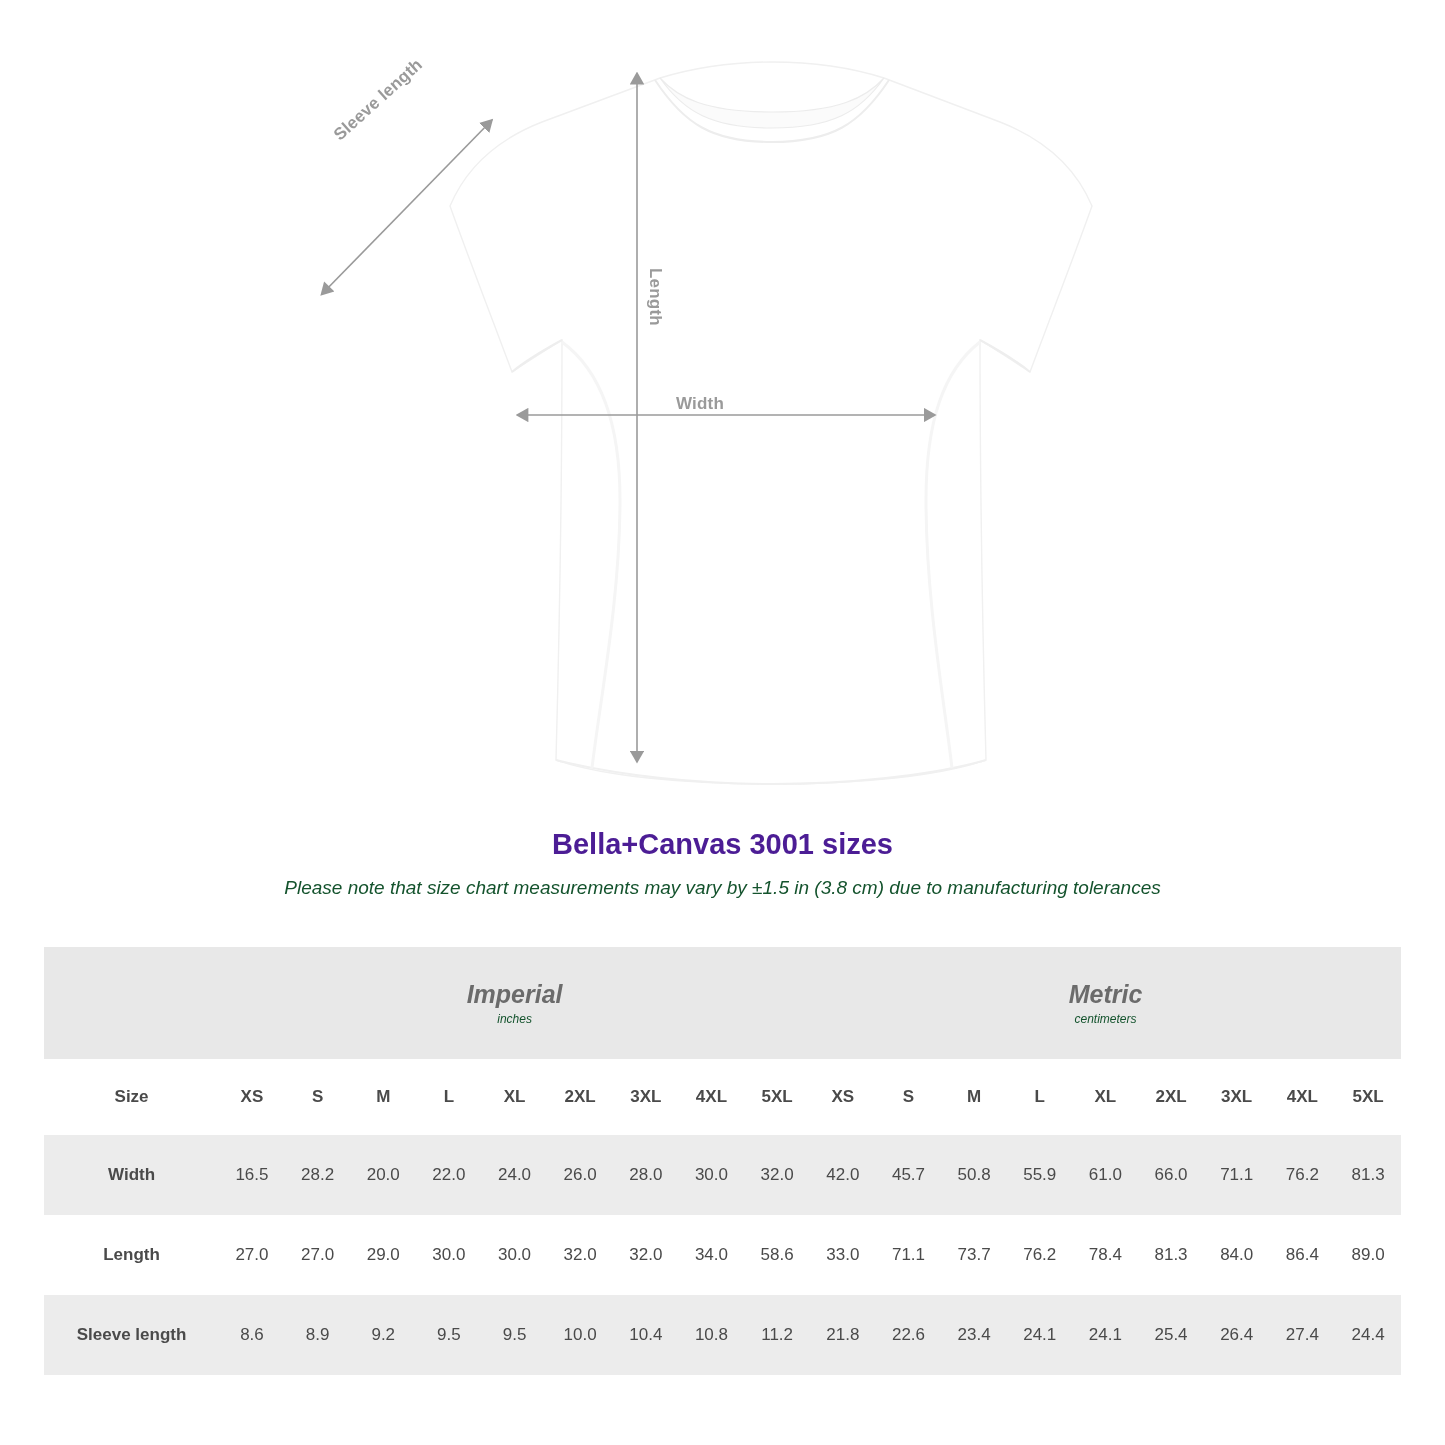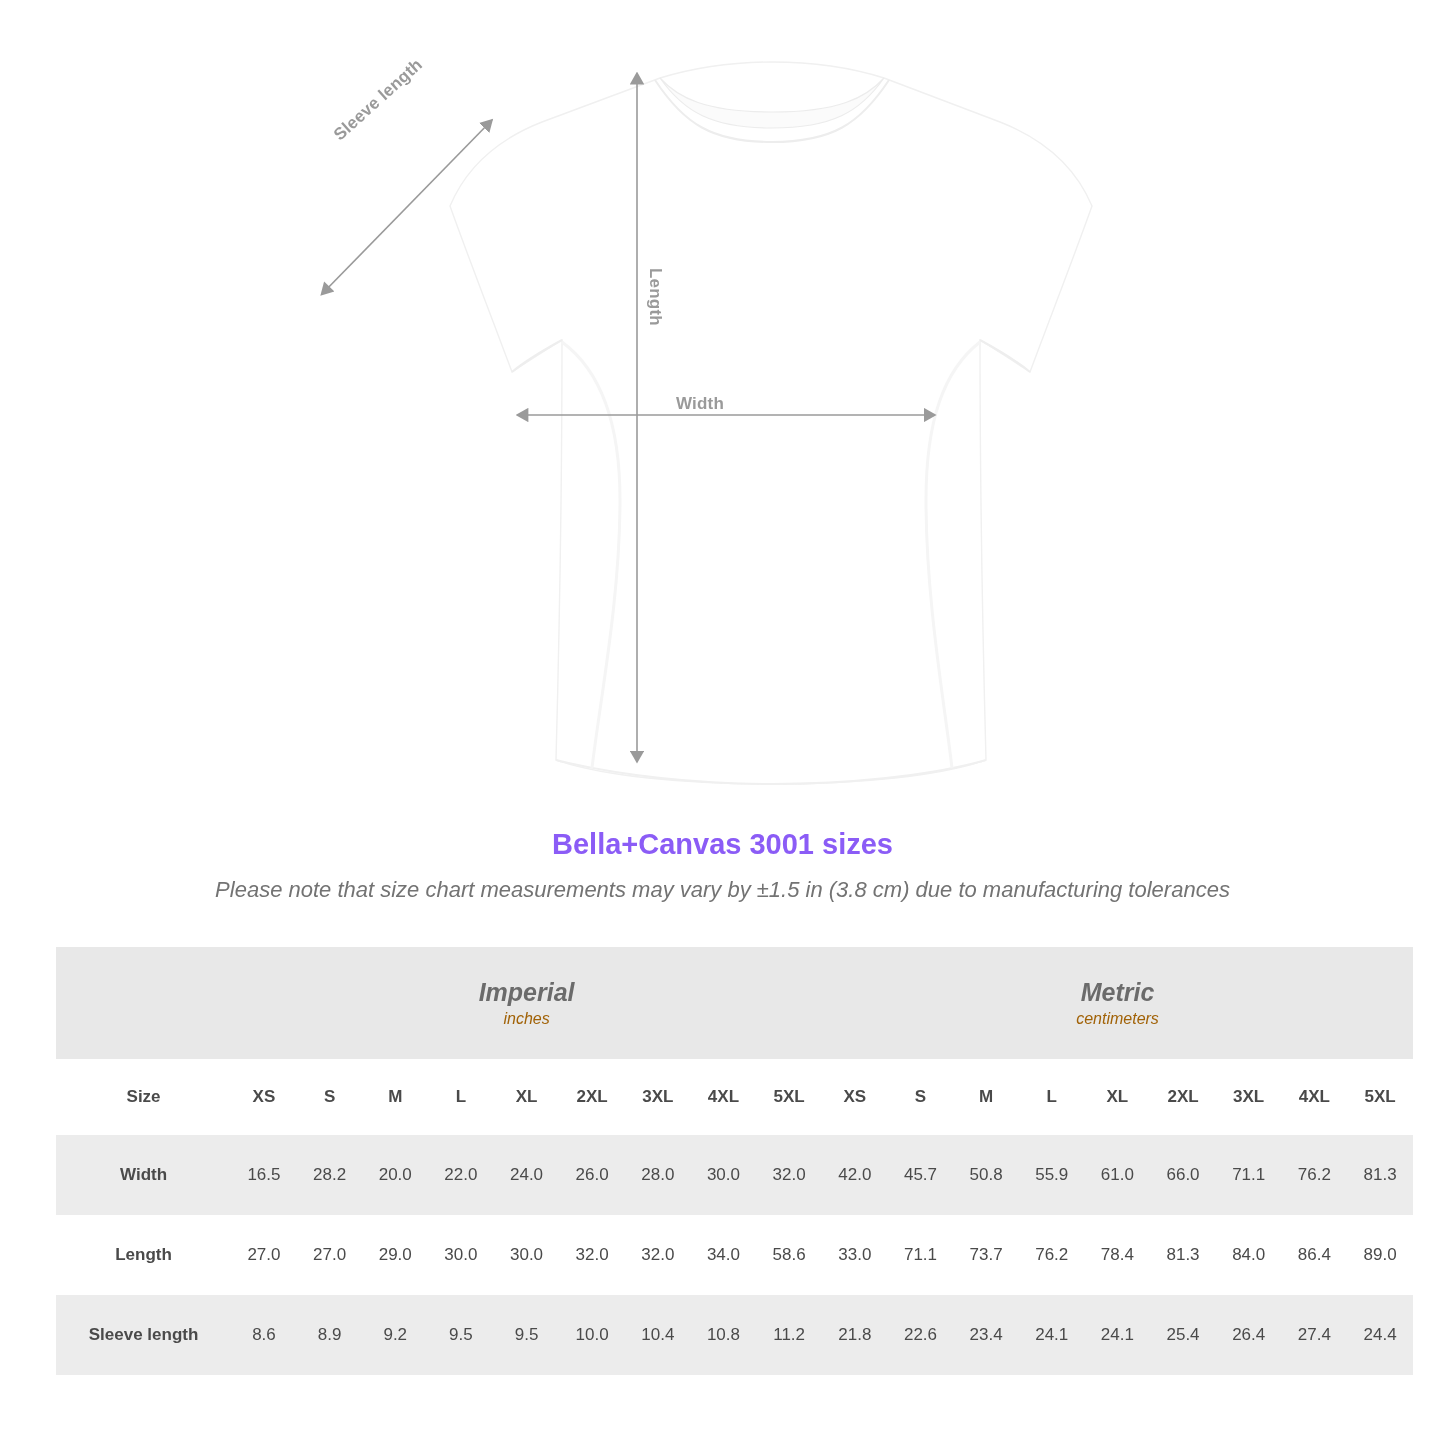--- a/index.html
+++ b/index.html
@@ -53,35 +53,35 @@
     top: 130px;
     transform: rotate(-42deg);
     transform-origin: left top;
   }
 
   
   .title {
     text-align: center;
     font-size: 29px;
     font-weight: bold;
-    color: #8b5cf6;
+    color: #4c1d95;
     margin: 8px 0 0 0;
   }
   .subtitle {
     text-align: center;
-    font-size: 22px;
+    font-size: 19px;
     font-style: italic;
-    color: #737373;
+    color: #14532d;
     margin: 16px 0 0 0;
   }
 
   
   .table-wrap {
     position: absolute;
-    left: 56px;
+    left: 44px;
     top: 947px;
     width: 1357px;
   }
   table.size-chart {
     border-collapse: collapse;
     width: 100%;
     table-layout: fixed;
   }
   table.size-chart td,
   table.size-chart th {
@@ -99,23 +99,23 @@
   .unit-name {
     display: block;
     font-size: 25px;
     font-style: italic;
     font-weight: bold;
     color: #6b6b6b;
     line-height: 1.15;
   }
   .unit-sub {
     display: block;
-    font-size: 16px;
+    font-size: 12px;
     font-style: italic;
-    color: #a16207;
+    color: #14532d;
     padding-top: 4px;
   }
   .row-size td {
     height: 76px;
     background: #ffffff;
     font-weight: bold;
     font-size: 18px;
     color: #3f3f3f;
   }
   .row-shade td {

